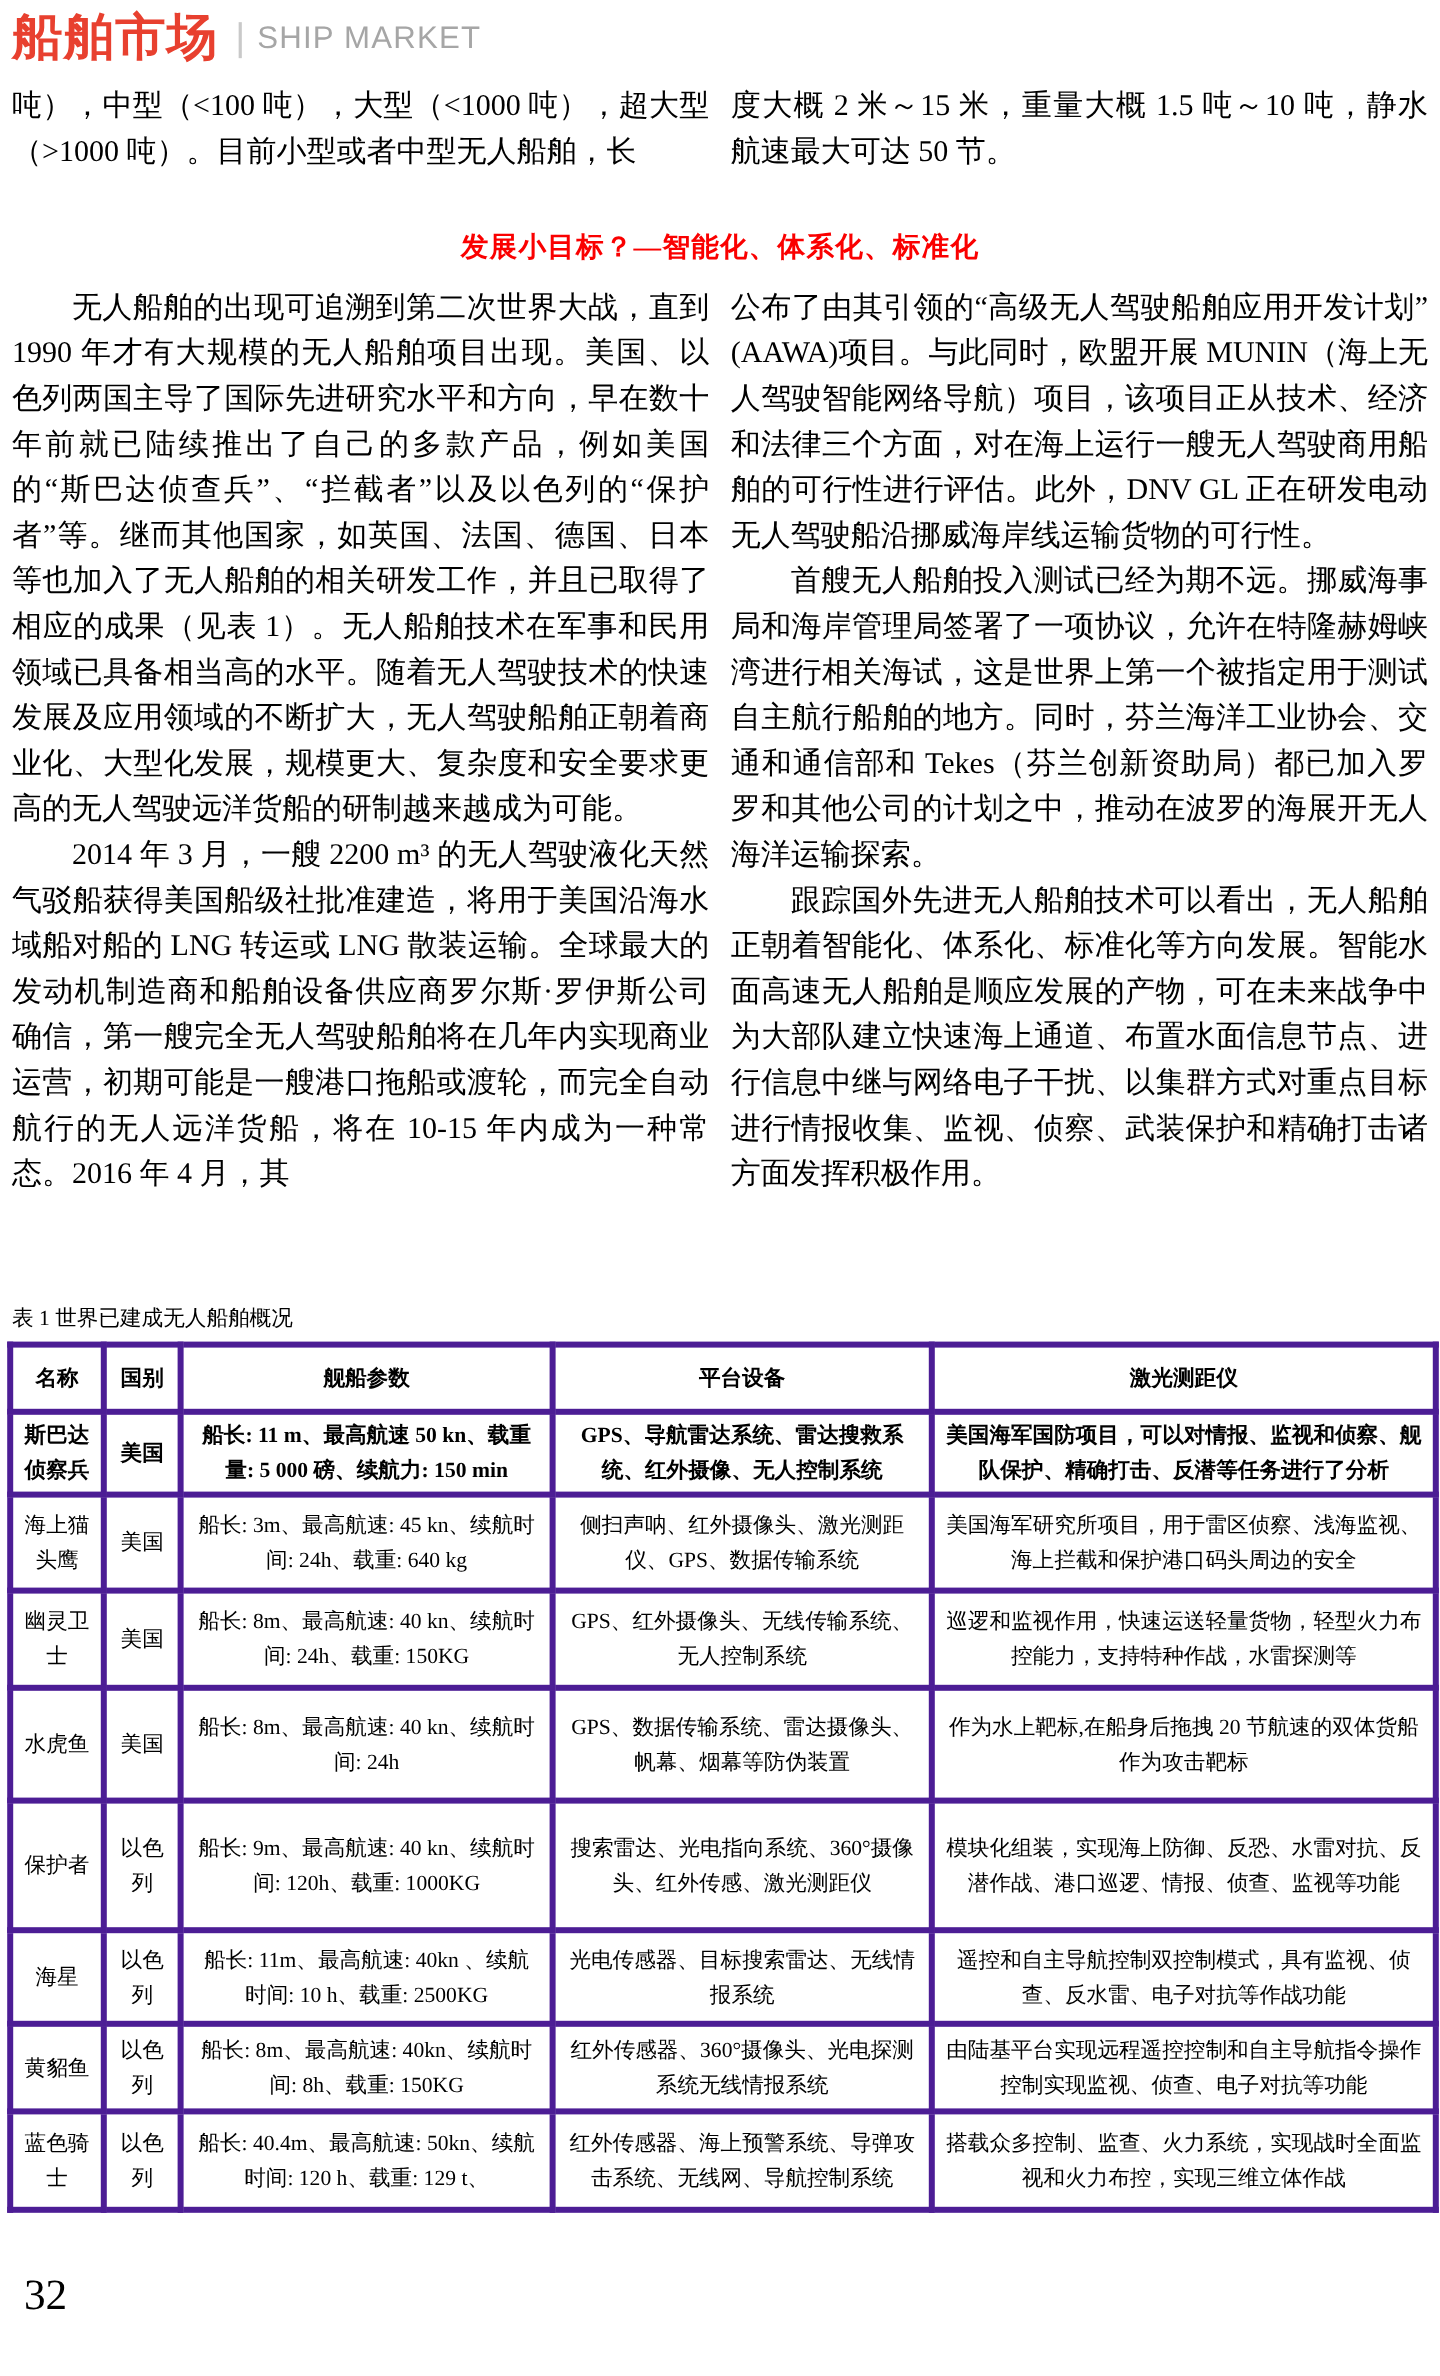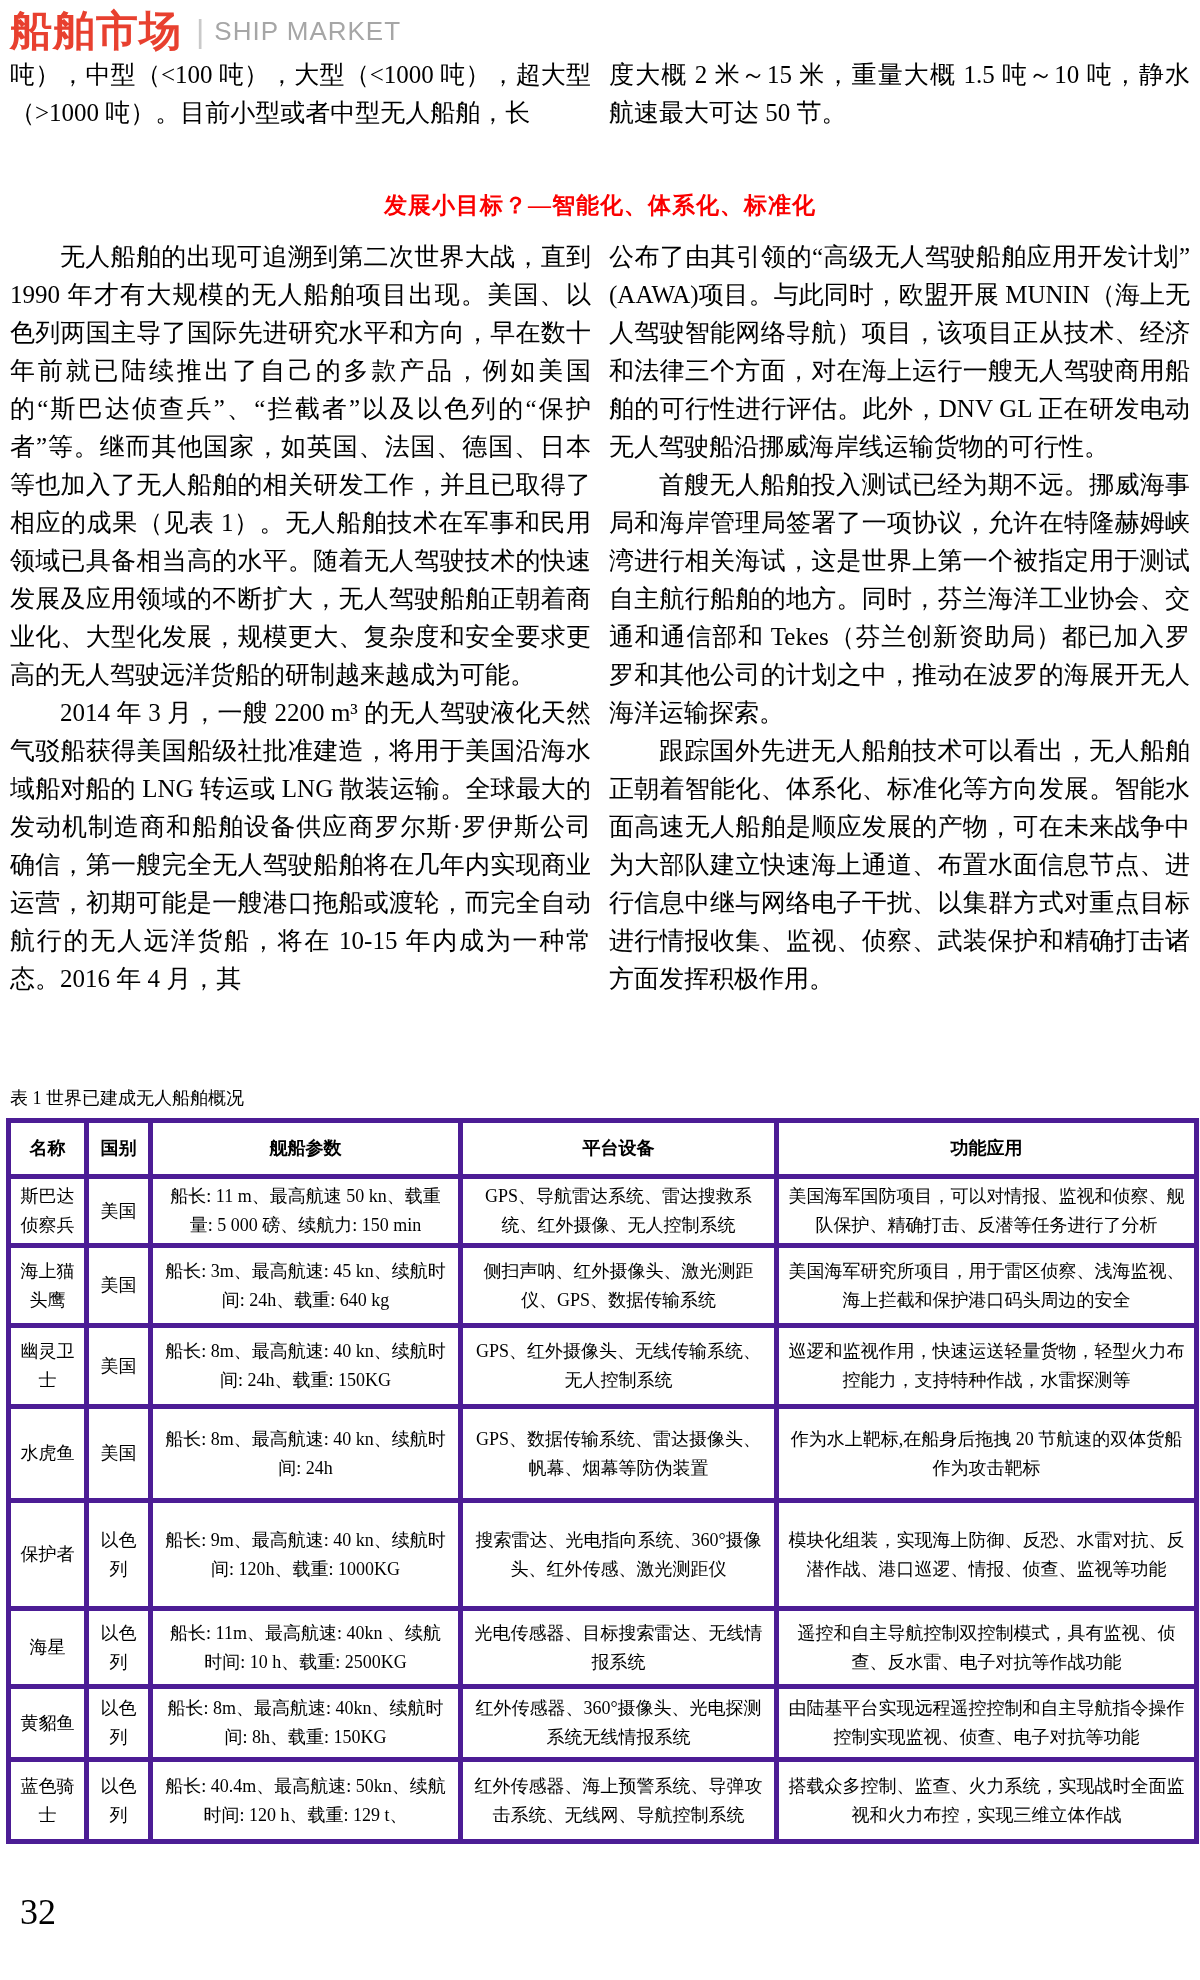--- a/index.html
+++ b/index.html
@@ -18,21 +18,21 @@
     font-weight:bold;font-size:42px;line-height:46px;color:#e8402f;letter-spacing:1px;
   }
   .mast-divider{color:#c9c9c9;font-size:32px;margin:0 10px 0 14px;font-family:"Liberation Sans",sans-serif;}
   .mast-en{
     font-family:"Liberation Sans","DejaVu Sans",sans-serif;
     font-size:26px;color:#a6a6a6;letter-spacing:1px;
   }
   
   .cols{position:absolute;left:10px;right:10px;display:flex;gap:18px;}
   .col{flex:1;min-width:0;}
-  .intro{top:56px;align-items:flex-end;}
+  .intro{top:70px;align-items:flex-end;}
   .body-cols{top:238px;}
   .page p{
     margin:0;
     font-size:25px;line-height:38px;
     text-align:justify;
   }
   .page p.indent{text-indent:2em;}
   .section-heading{
     position:absolute;top:190px;left:0;width:100%;
     margin:0;text-align:center;
@@ -51,21 +51,21 @@
   th,td{
     font-size:18px;line-height:29px;
     padding:3px 9px;
     vertical-align:middle;
     word-break:break-all;
   }
   thead th{font-weight:bold;text-align:center;font-family:"Liberation Sans","DejaVu Sans",sans-serif;font-size:18px;}
   td.center{text-align:center;padding:3px 4px;}
   td.left{text-align:center;}
   tr.hrow{height:56px;}
-  tr.r1{height:60px;}
+  tr.r1{height:60px;font-weight:bold;}
   tr.r2{height:80px;}
   tr.r3{height:81px;}
   tr.r4{height:94px;}
   tr.r5{height:108px;}
   tr.r6{height:78px;}
   tr.r7{height:73px;}
   tr.r8{height:82px;}
   
   .page-number{
     position:absolute;left:20px;top:1892px;
@@ -111,21 +111,21 @@
           <col style="width:310px">
           <col style="width:316px">
           <col style="width:420px">
       </colgroup>
       <thead>
         <tr class="hrow">
           <th>名称</th>
           <th>国别</th>
           <th>舰船参数</th>
           <th>平台设备</th>
-          <th>功能应用</th>
+          <th>激光测距仪</th>
         </tr>
       </thead>
       <tbody>
         <tr class="r1">
           <td class="center">斯巴达侦察兵</td>
           <td class="center">美国</td>
           <td class="left">船长: 11 m、最高航速 50 kn、载重量: 5 000 磅、续航力: 150 min</td>
           <td class="left">GPS、导航雷达系统、雷达搜救系统、红外摄像、无人控制系统</td>
           <td class="left">美国海军国防项目，可以对情报、监视和侦察、舰队保护、精确打击、反潜等任务进行了分析</td>
         </tr>

